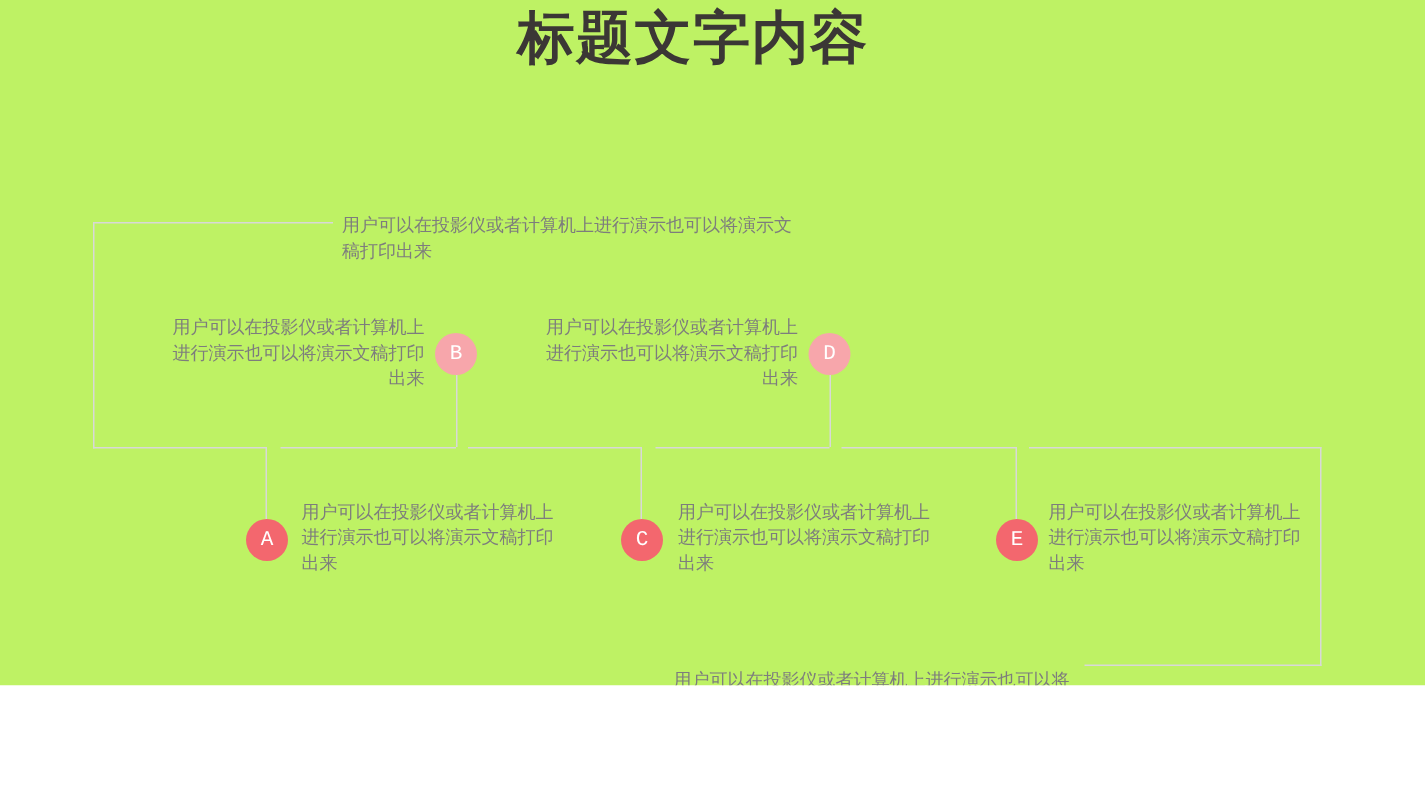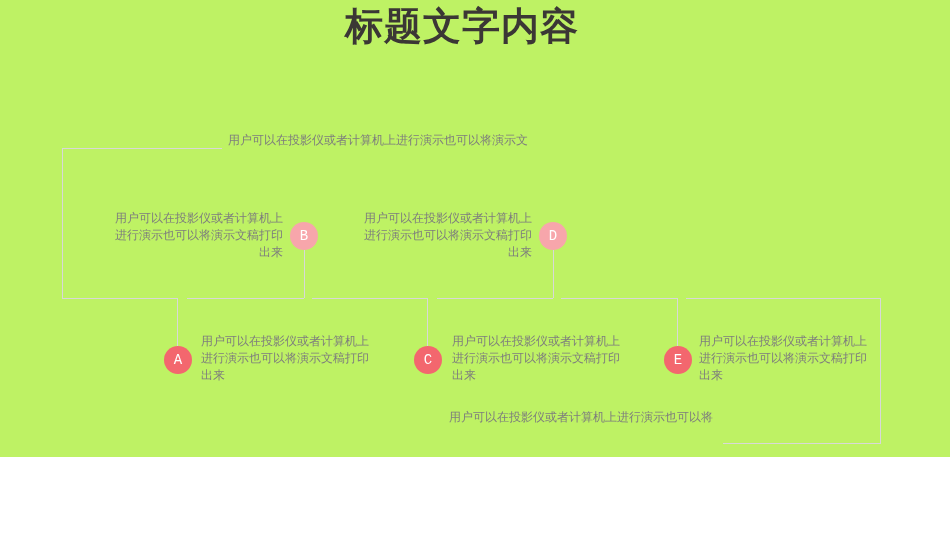--- a/index.html
+++ b/index.html
@@ -42,27 +42,27 @@
   .tblock {
     position: absolute;
     font-size: 12px;
     line-height: 17px;
     color: #7d7d7d;
   }
   .tblock div { white-space: nowrap; }
   .ta-r { text-align: right; }
   .ta-l { text-align: left; }
   
-  .txt-topleft     { left: 228px; top: 133px; width: 310px; }
+  .txt-topleft     { left: 228px; top: 143px; width: 310px; }
   .txt-b           { left: 103px; top: 211px; width: 180px; }
   .txt-d           { left: 352px; top: 211px; width: 180px; }
   .txt-a           { left: 201px; top: 334px; width: 180px; }
   .txt-c           { left: 452px; top: 334px; width: 180px; }
   .txt-e           { left: 699px; top: 334px; width: 180px; }
-  .txt-bottomright { left: 433px; top: 410px; width: 280px; }
+  .txt-bottomright { left: 433px; top: 446px; width: 280px; }
   
   .h-topleft     { top: 148px; left:  62px; width: 160px; }
   .h-s1          { top: 298px; left:  62px; width: 116px; }
   .h-s2          { top: 298px; left: 187px; width: 117px; }
   .h-s3          { top: 298px; left: 312px; width: 116px; }
   .h-s4          { top: 298px; left: 437px; width: 116px; }
   .h-s5          { top: 298px; left: 561px; width: 117px; }
   .h-s6          { top: 298px; left: 686px; width: 195px; }
   .h-bottomright { top: 443px; left: 723px; width: 158px; }
   .v-left  { left:  62px; top: 148px; height: 151px; }
@@ -102,20 +102,21 @@
   <div class="hline h-bottomright"></div>
 
   <div class="badge badge-a" style="background: rgb(243, 103, 110);">A</div>
   <div class="badge badge-b" style="background: rgb(247, 166, 171);">B</div>
   <div class="badge badge-c" style="background: rgb(243, 103, 110);">C</div>
   <div class="badge badge-d" style="background: rgb(247, 166, 171);">D</div>
   <div class="badge badge-e" style="background: rgb(243, 103, 110);">E</div>
 
   <div class="tblock ta-l txt-topleft">
     <div>用户可以在投影仪或者计算机上进行演示也可以将演示文</div>
+    <div>稿打印出来</div>
   </div>
   <div class="tblock ta-r txt-bottomright">
     <div>用户可以在投影仪或者计算机上进行演示也可以将</div>
   </div>
 
   <div class="tblock ta-l txt-a">
     <div>用户可以在投影仪或者计算机上</div>
     <div>进行演示也可以将演示文稿打印</div>
     <div>出来</div>
   </div>

